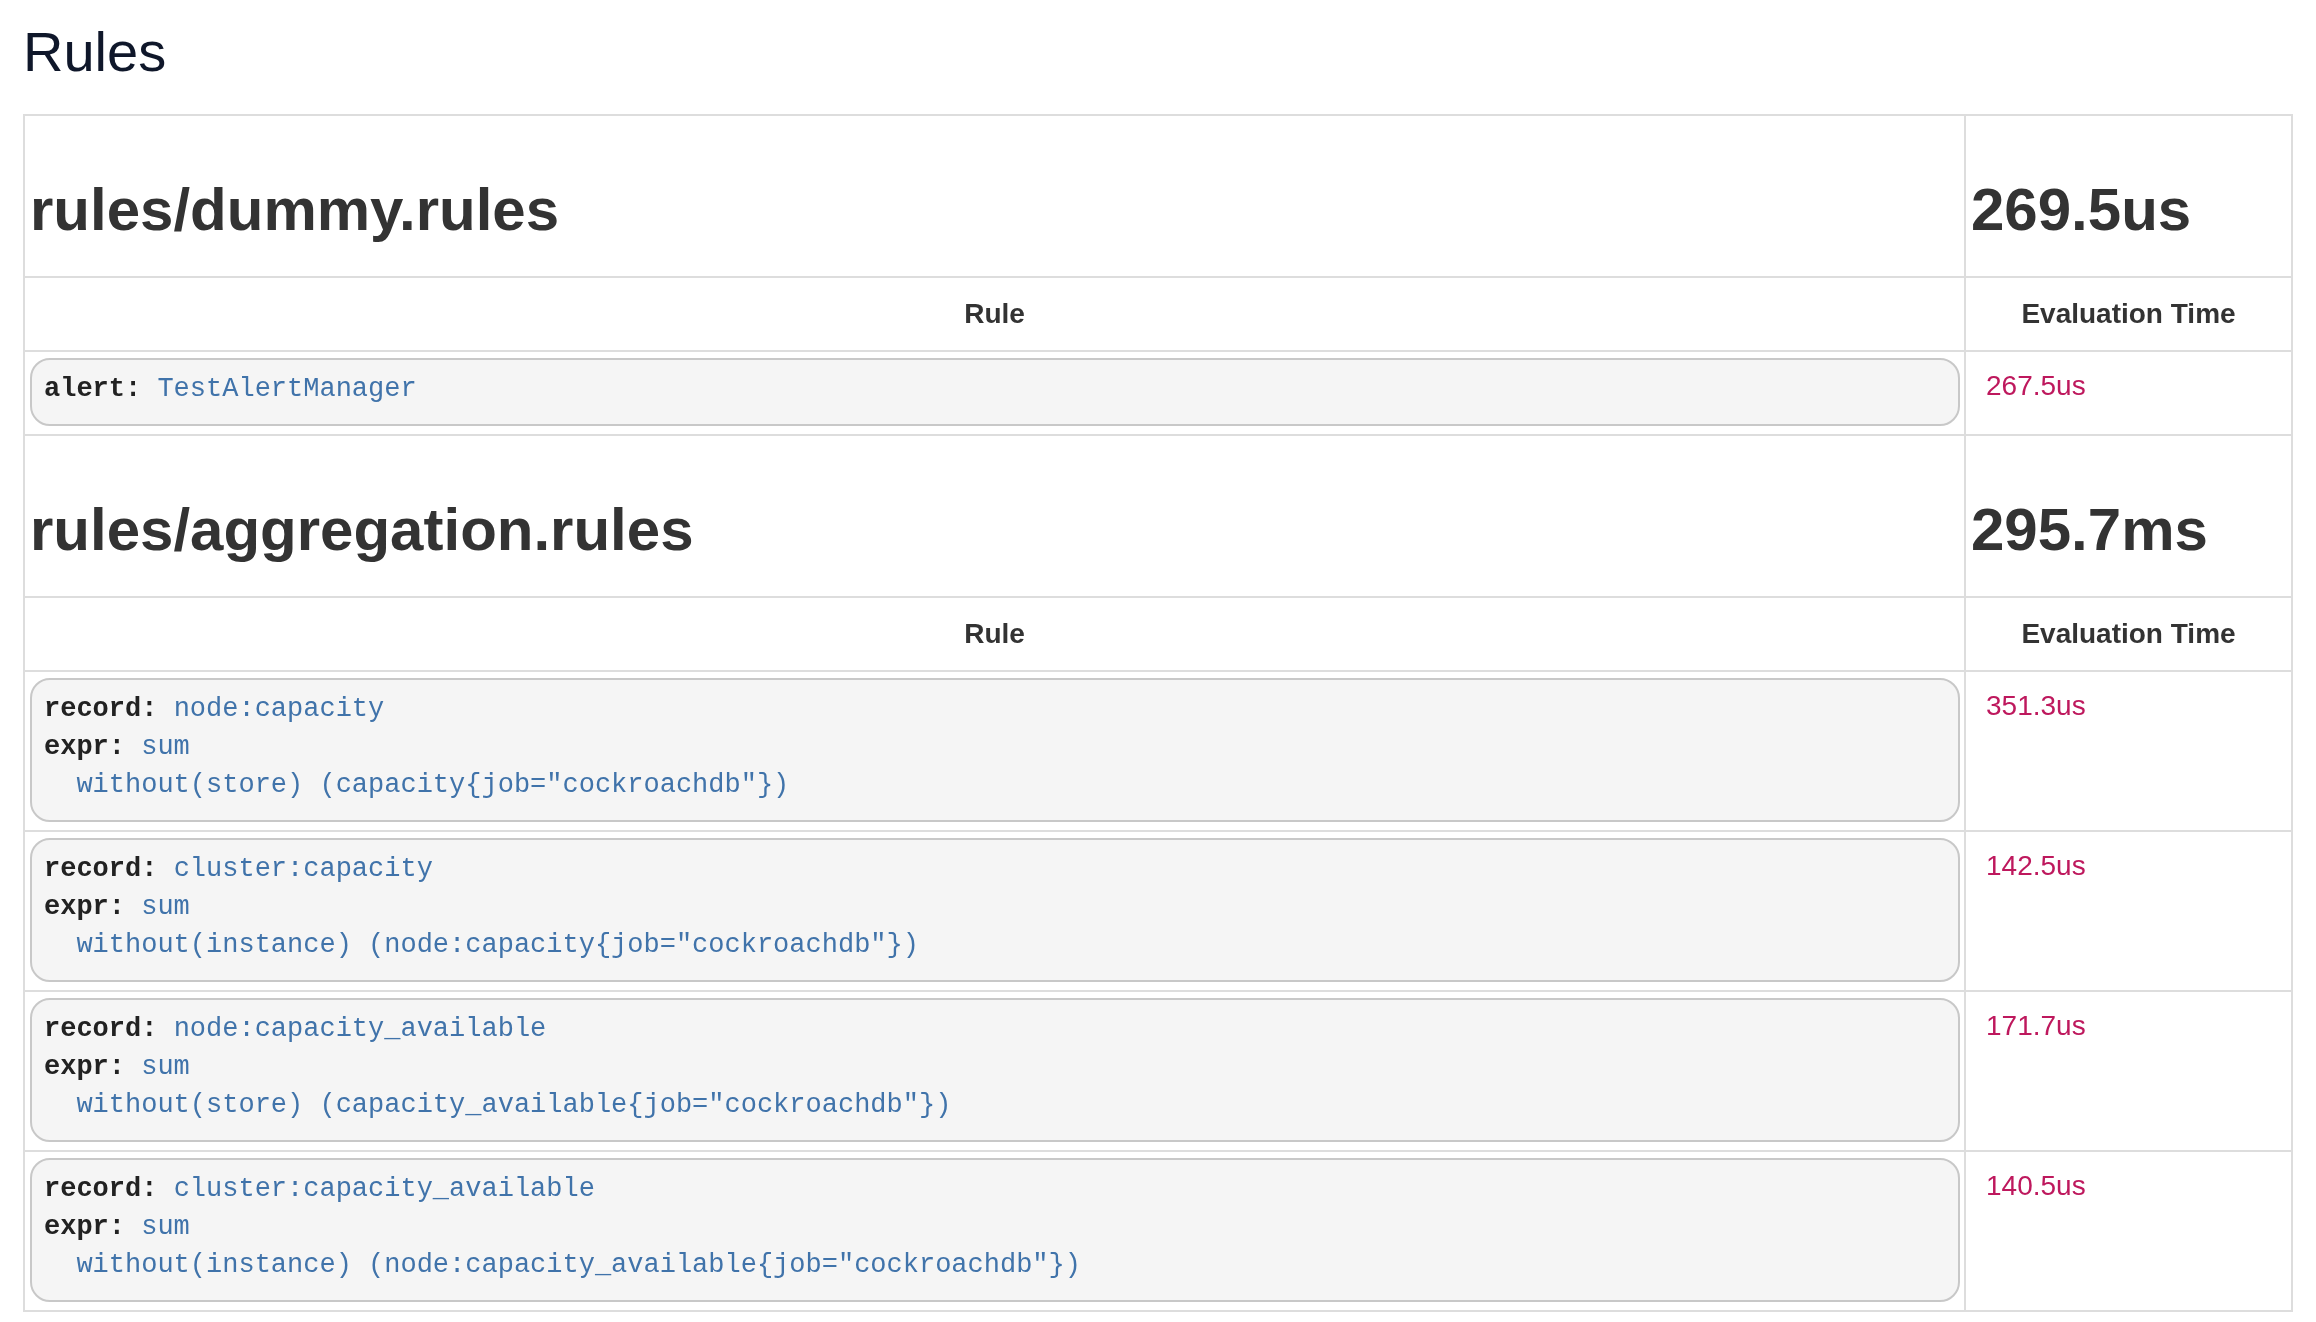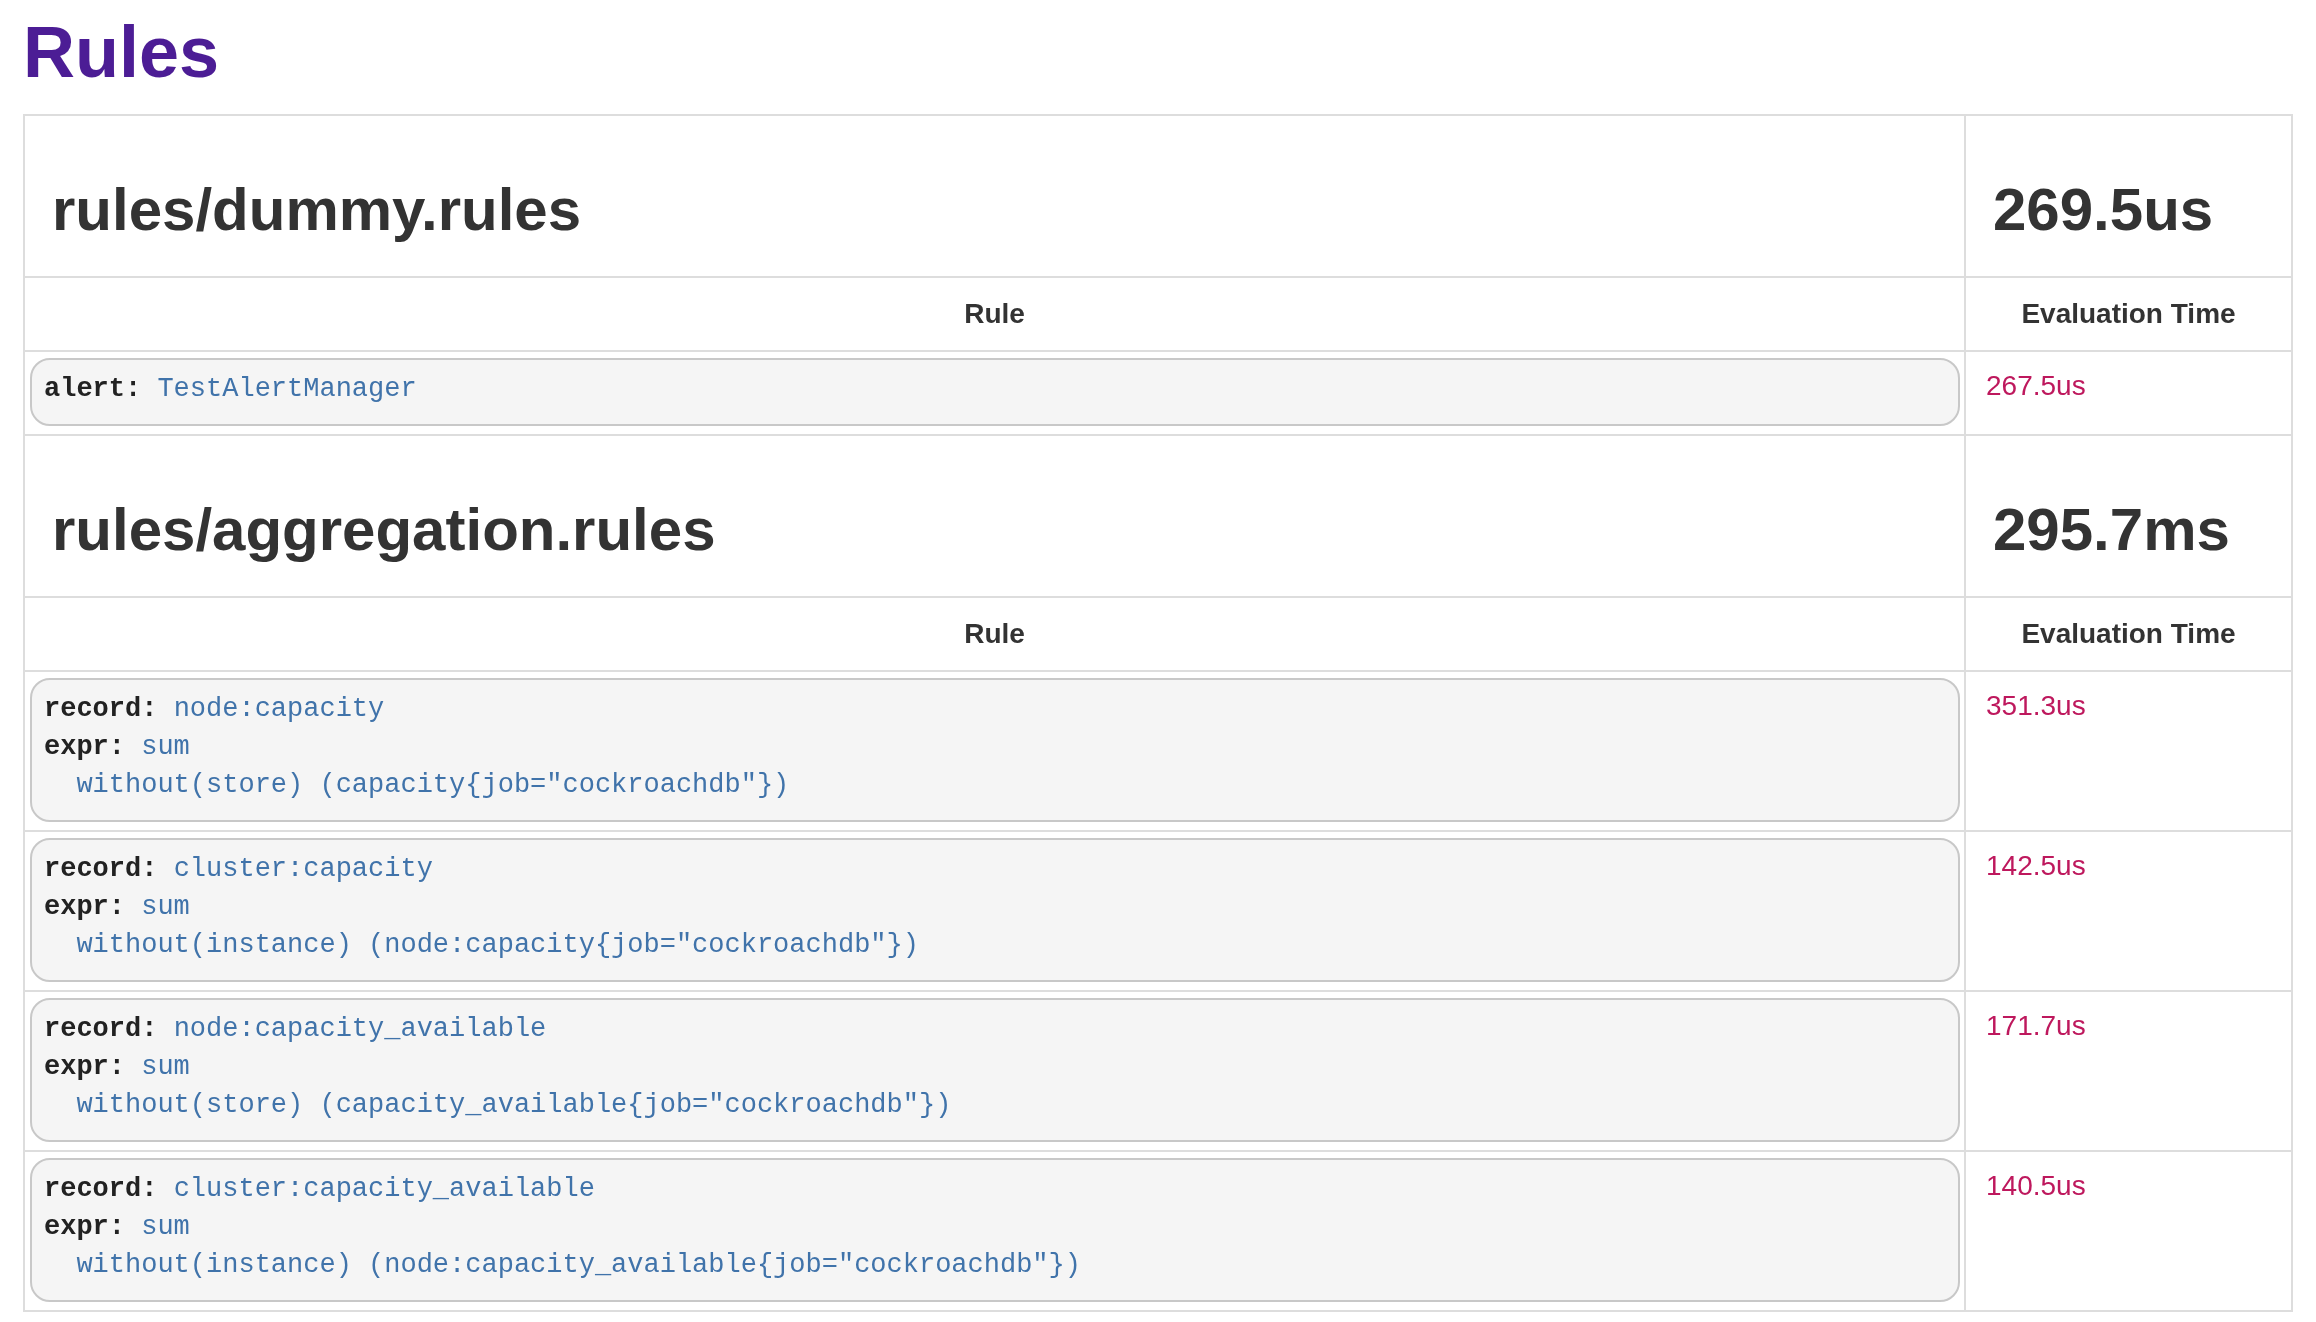--- a/index.html
+++ b/index.html
@@ -6,32 +6,32 @@
   body {
     width: 2316px; height: 1322px; overflow: hidden;
     background: #ffffff; color: #333333;
     font-family: "Liberation Sans", sans-serif;
     font-size: 28px;
     -webkit-font-smoothing: antialiased;
   }
   .container { padding: 0 23px; }
   h1.page-title {
     margin: 11px 0 21px 0;
-    font-size: 72px; line-height: 82px; font-weight: bold; color: #4c1d95;
+    font-size: 56px; line-height: 82px; font-weight: normal; color: #0f172a;
   }
   .rules-table {
     display: grid;
     grid-template-columns: 1fr 327px;
     border: 2px solid #dddddd;
     background: #fff;
   }
   .cell { background: #fff; }
   .cell.bt { border-top: 2px solid #dddddd; }
   .cell.bl { border-left: 2px solid #dddddd; }
-  .group-cell { padding: 54px 20px 26px 27px; }
+  .group-cell { padding: 54px 20px 26px 5px; }
   .group-cell h2 {
     margin: 0; font-size: 60px; line-height: 80px;
     font-weight: bold; color: #333; white-space: nowrap;
   }
   .head-cell {
     padding: 22px 20px; font-weight: bold; line-height: 28px; color: #333; text-align: center;
   }
   .value-cell { padding: 20px 20px; line-height: 28px; color: #be185d; }
   .rule-cell { padding: 6px 4px 8px 5px; }
   .rule-block {

